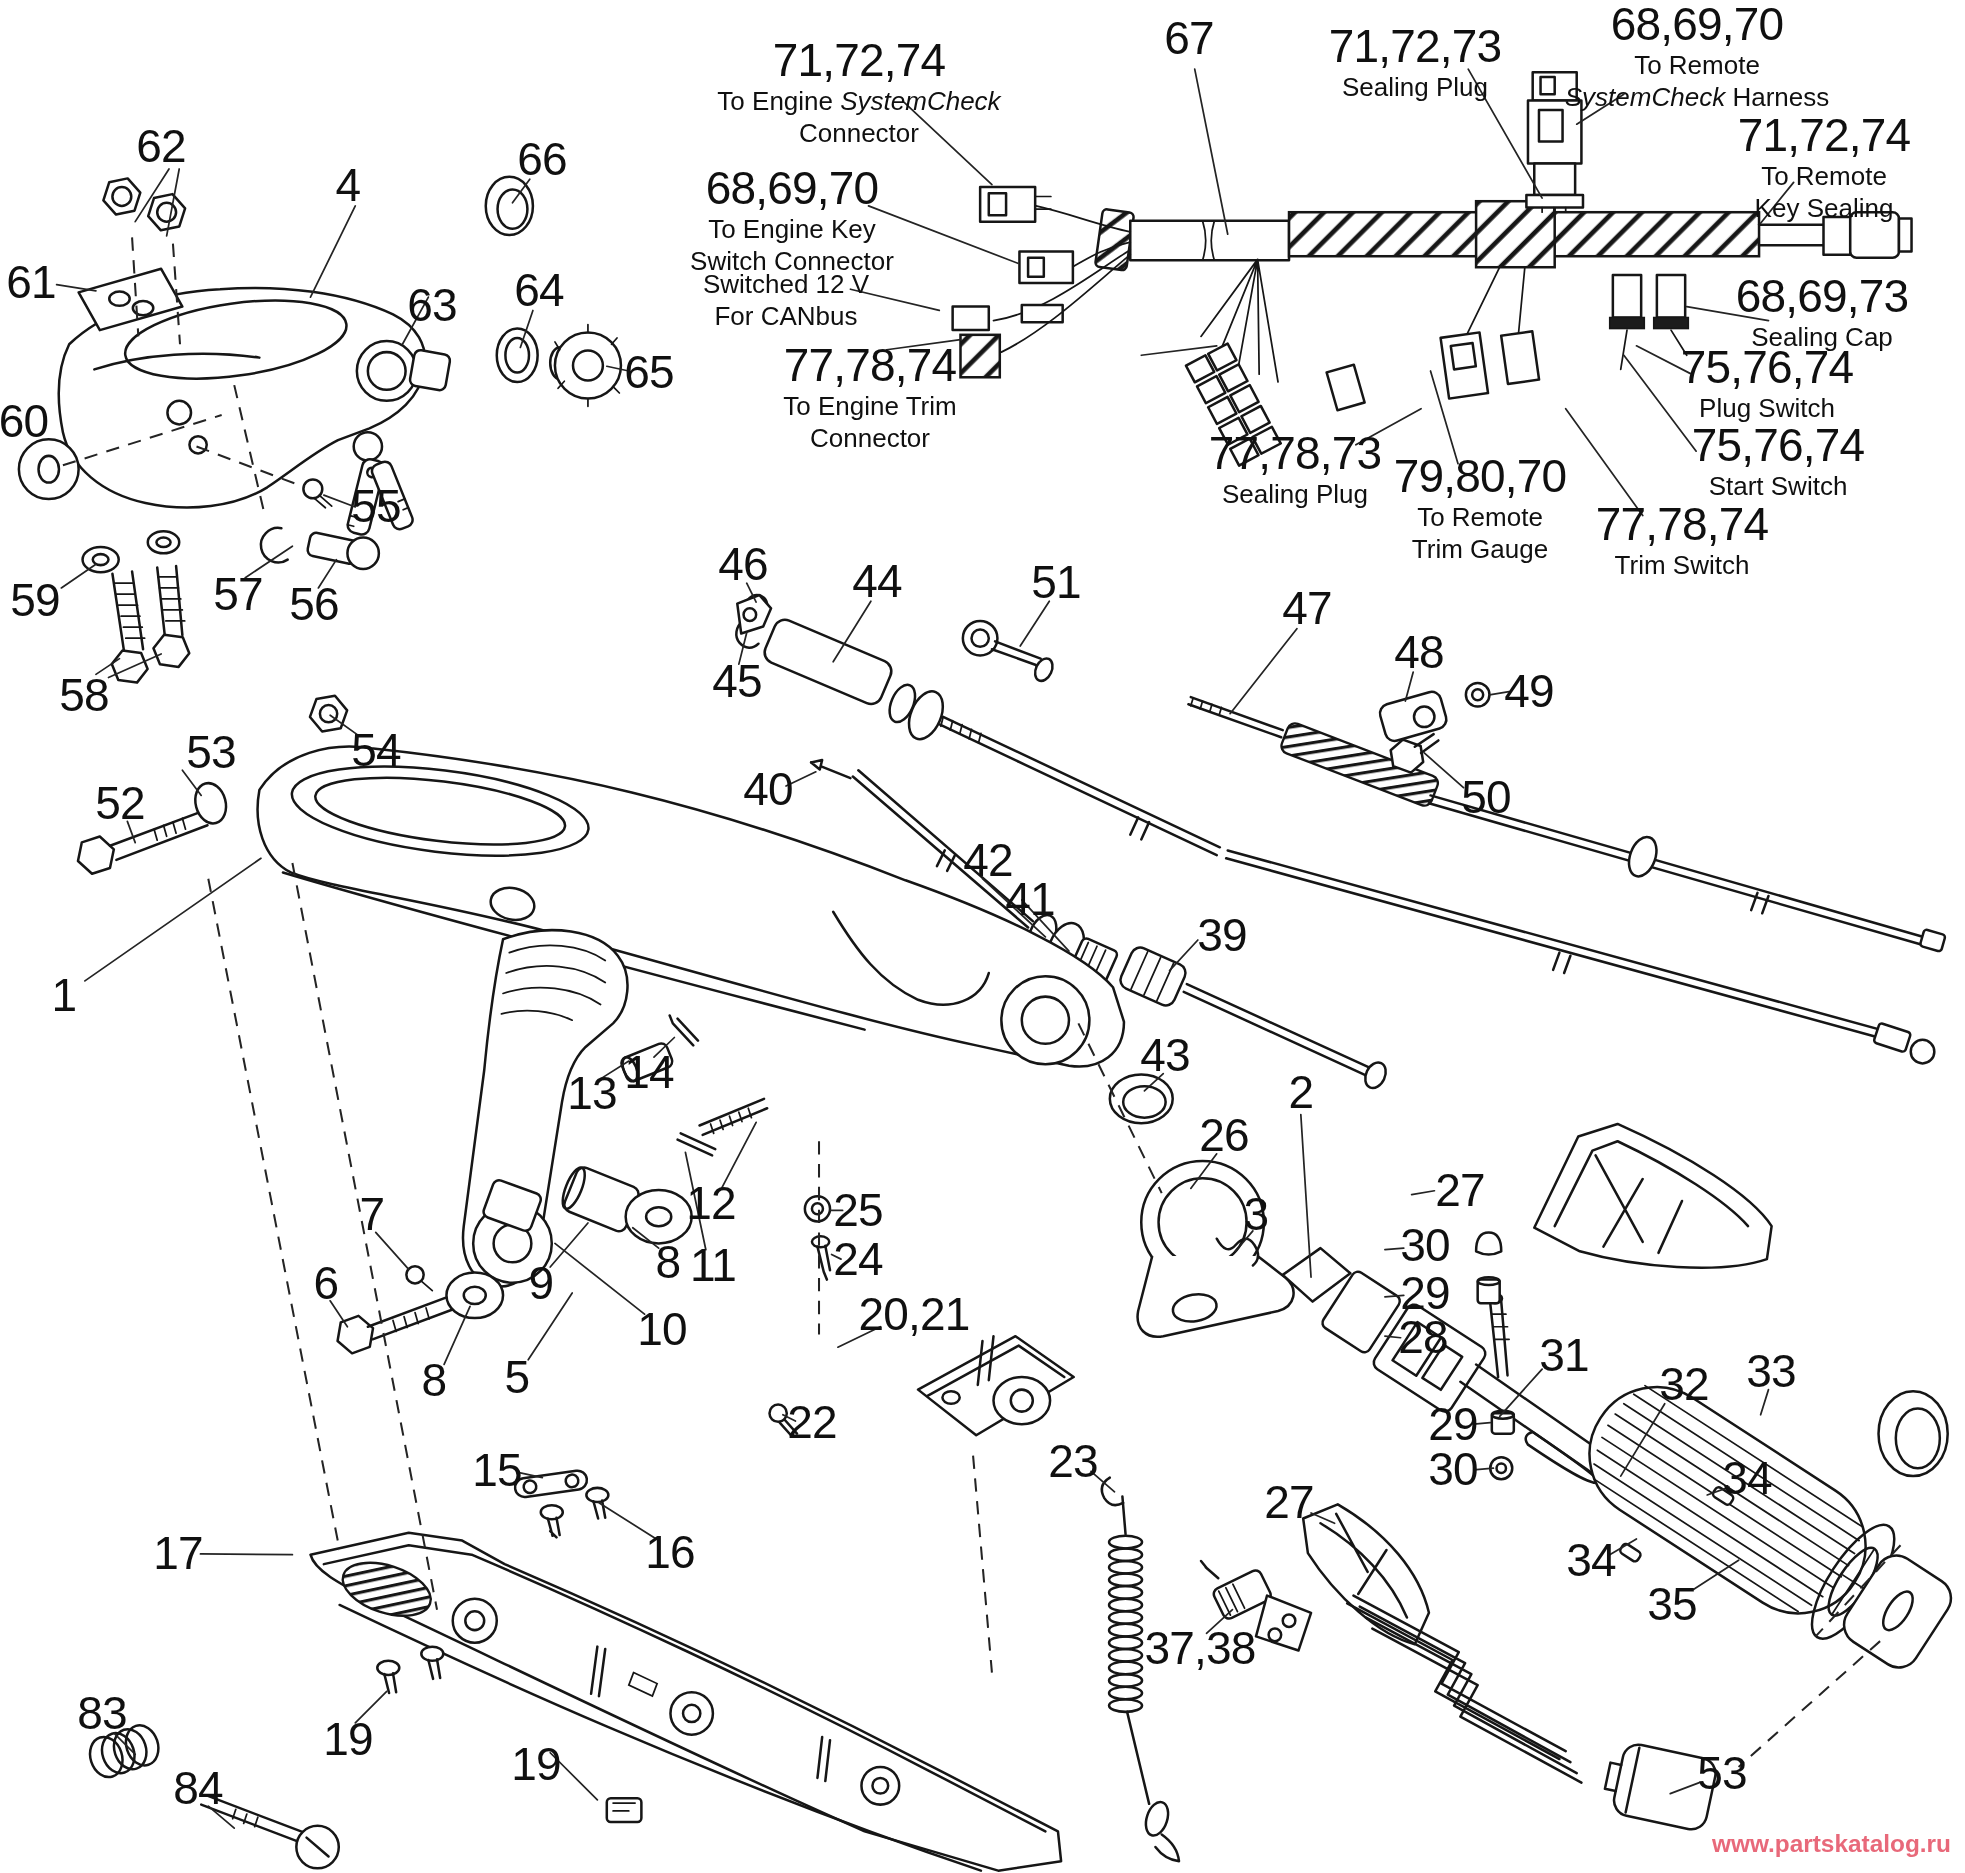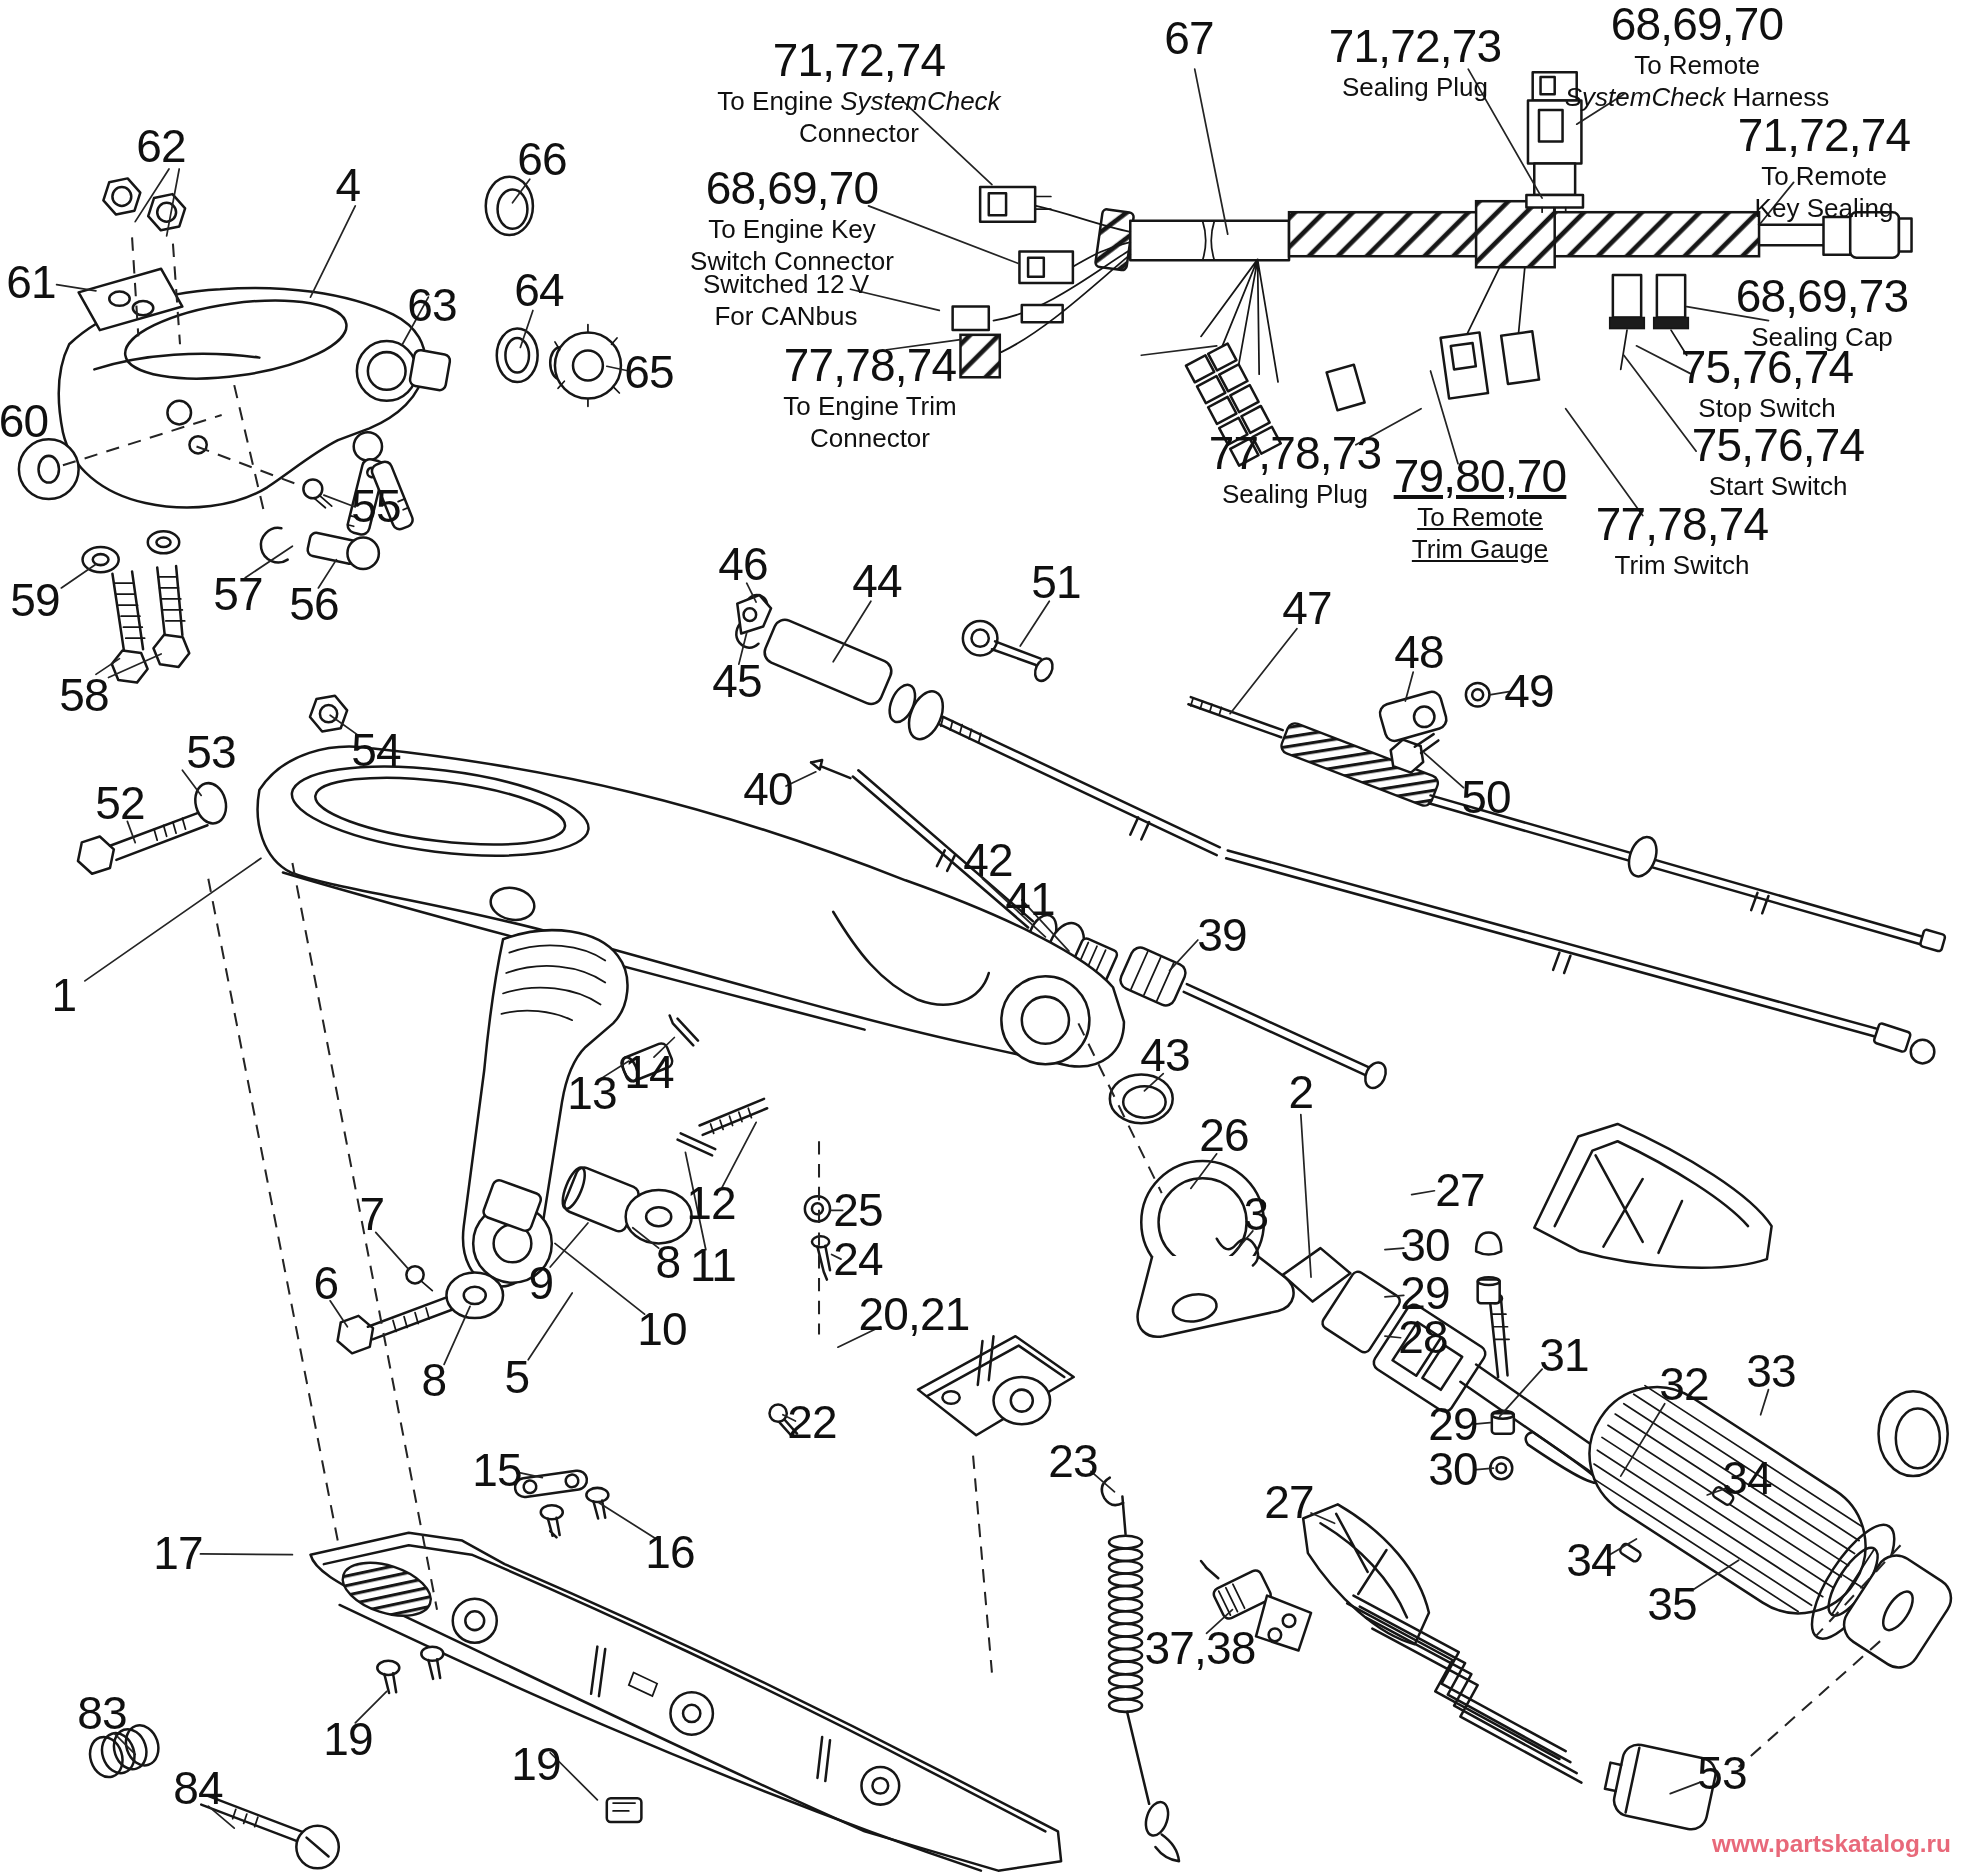--- a/index.html
+++ b/index.html
@@ -611,35 +611,35 @@
         <div class="num">71,72,74</div>
         <div class="sub"><span>To Remote</span></div>
         <div class="sub"><span>Key Sealing</span></div>
       </div>
       <div class="cl" style="left: 1822px; top: 271px;">
         <div class="num">68,69,73</div>
         <div class="sub"><span>Sealing Cap</span></div>
       </div>
       <div class="cl" style="left: 1767px; top: 342px;">
         <div class="num">75,76,74</div>
-        <div class="sub"><span>Stop Switch</span></div>
+        <div class="sub"><span>Plug Switch</span></div>
       </div>
       <div class="cl" style="left: 1778px; top: 420px;">
         <div class="num">75,76,74</div>
         <div class="sub"><span>Start Switch</span></div>
       </div>
       <div class="cl" style="left: 1682px; top: 499px;">
         <div class="num">77,78,74</div>
         <div class="sub"><span>Trim Switch</span></div>
       </div>
       <div class="cl" style="left: 1295px; top: 428px;">
         <div class="num">77,78,73</div>
         <div class="sub"><span>Sealing Plug</span></div>
       </div>
-      <div class="cl" style="left: 1480px; top: 451px; text-decoration: underline;">
+      <div class="cl" style="left: 1480px; top: 451px;">
         <div class="num">79,80,70</div>
         <div class="sub"><span>To Remote</span></div>
         <div class="sub"><span>Trim Gauge</span></div>
       </div>
       <div class="cl" style="left: 161px; top: 121px;">
         <div class="num">62</div>
       </div>
       <div class="cl" style="left: 348px; top: 160px;">
         <div class="num">4</div>
       </div>

